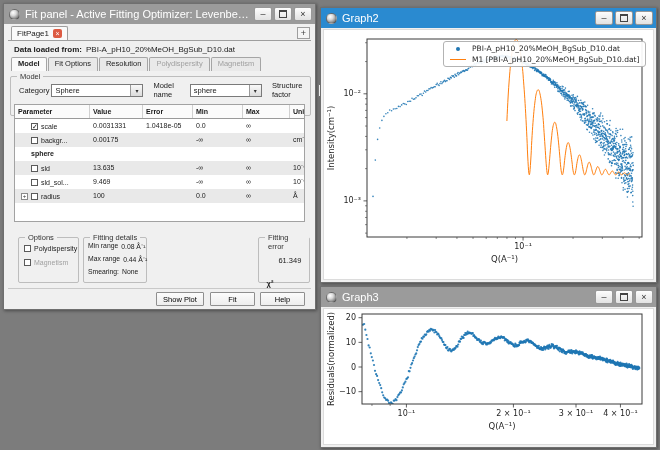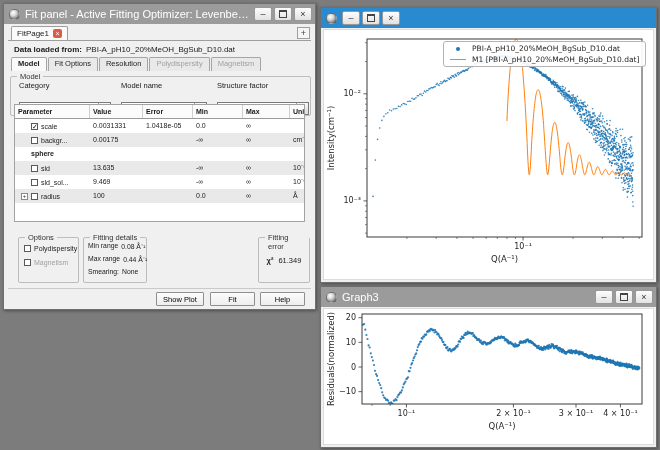--- a/index.html
+++ b/index.html
@@ -30,21 +30,21 @@
   .data-loaded b{margin-right:4px;}
   .subtabs{position:absolute;top:33px;left:3px;height:14px;display:flex;}
   .subtab{height:13px;padding:0 6px;border:1px solid #a5a5a5;border-bottom:none;border-radius:2px 2px 0 0;
     margin-right:1px;background:#e9e9e9;font-size:7.5px;line-height:12px;color:#222;}
   .subtab.active{background:#fafafa;font-weight:bold;}
   .subtab.disabled{color:#a0a0a0;}
   .groupbox{position:absolute;border:1px solid #bdbdbd;border-radius:2px;box-sizing:border-box;}
   .gb-legend{position:absolute;top:-5px;left:6px;background:#f0f0f0;padding:0 3px;font-size:7.5px;color:#333;}
   .model-box{top:52px;left:2px;width:301px;height:40px;}
   .combo-row{position:absolute;left:8px;top:4px;right:6px;display:flex;gap:10px;}
-  .combo-field{display:flex;flex-direction:column;gap:12px;}
+  .combo-field{display:flex;gap:2px;align-items:center;}
   .combo-label{font-size:7.5px;}
   .combo{height:13px;background:#fff;border:1px solid #7a7a7a;display:flex;align-items:center;box-sizing:border-box;}
   .combo .val{flex:1;padding:0 3px;font-size:7.5px;white-space:nowrap;overflow:hidden;}
   .combo .arr{width:11px;height:100%;border-left:1px solid #9a9a9a;background:linear-gradient(#f8f8f8,#dcdcdc);
     font-size:6px;display:flex;align-items:center;justify-content:center;color:#333;}
   .param-table{position:absolute;top:80px;left:6px;width:291px;height:118px;background:#fff;border:1px solid #a2a2a2;
     overflow:hidden;box-sizing:border-box;}
   .thead{display:flex;height:13px;background:#fbfbfb;border-bottom:1px solid #9a9a9a;font-weight:bold;}
   .thead .cell{border-right:1px solid #d0d0d0;}
   .trow{display:flex;height:14px;}
@@ -57,21 +57,21 @@
   .indent{width:7px;flex:0 0 auto;}
   .grp{font-weight:bold;padding-left:16px;}
   .bottom-area{position:absolute;top:213px;left:0;right:0;height:48px;}
   .options-box{left:10px;top:0;width:61px;height:46px;text-align:right;}
   .details-box{left:75px;top:0;width:64px;height:46px;}
   .error-box{left:250px;top:0;width:52px;height:46px;}
   .chk-line{display:flex;align-items:center;gap:3px;margin:7px 0 0 5px;font-size:7px;}
   .chk-line.disabled{color:#a0a0a0;}
   .detail-line{display:flex;gap:3px;margin:4px 0 0 4px;font-size:6.8px;white-space:nowrap;}
   .chi-line{display:flex;gap:5px;justify-content:center;margin-top:18px;font-size:7.5px;}
-  .chi-sym{font-weight:bold;}
+  .chi-sym{font-weight:bold;margin-top:23px;}
   .sep{position:absolute;top:264px;left:0;right:0;border-top:1px solid #c9c9c9;}
   .btn-row{position:absolute;top:268px;left:0;right:4px;height:14px;}
   .pbtn{position:absolute;height:14px;background:linear-gradient(#fcfcfc,#ededed);border:1px solid #8f8f8f;
     font-size:7.5px;text-align:center;line-height:12px;box-sizing:border-box;border-radius:1px;}
   
   .canvas{position:absolute;left:2px;top:21px;right:2px;bottom:2px;background:#fff;border:1px solid #dcdcdc;box-sizing:border-box;}
   svg{position:absolute;left:0;top:0;}
   svg text{fill:#262626;}
   .tick{font:8px "DejaVu Sans",sans-serif;}
   .axlabel{font:8.5px "DejaVu Sans",sans-serif;}
@@ -261,20 +261,21 @@
           <button class="pbtn" style="left: 148px; width: 48px;">Show Plot</button>
           <button class="pbtn" style="left: 202px; width: 45px;">Fit</button>
           <button class="pbtn" style="left: 252px; width: 45px;">Help</button>
         </div>
     </div>
   </div>
 
   <div class="window" style="left:320px;top:7px;width:337px;height:276px;">
     <div class="titlebar active">
       <span class="win-icon"></span>
+      <span class="title-text">Graph2</span>
       <span class="tb-btns">
         <span class="tb-btn">–</span>
         <span class="tb-btn">
             <span class="max-glyph"></span>
           </span>
         <span class="tb-btn">×</span>
       </span>
     </div>
     <div class="canvas">
       <svg id="chart0" width="333" height="253">

